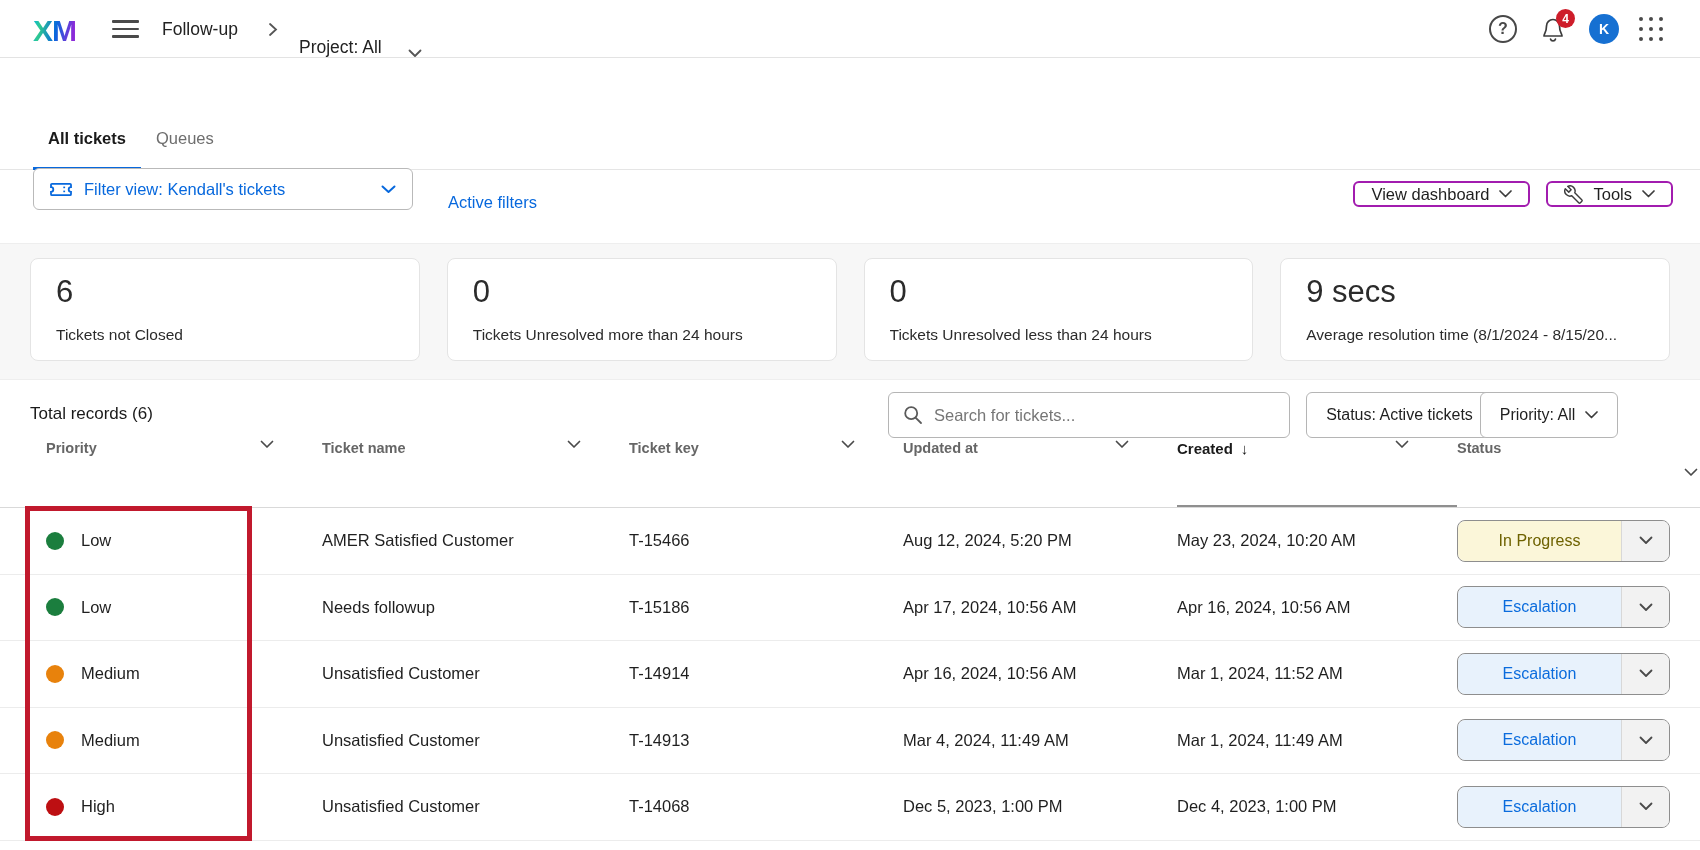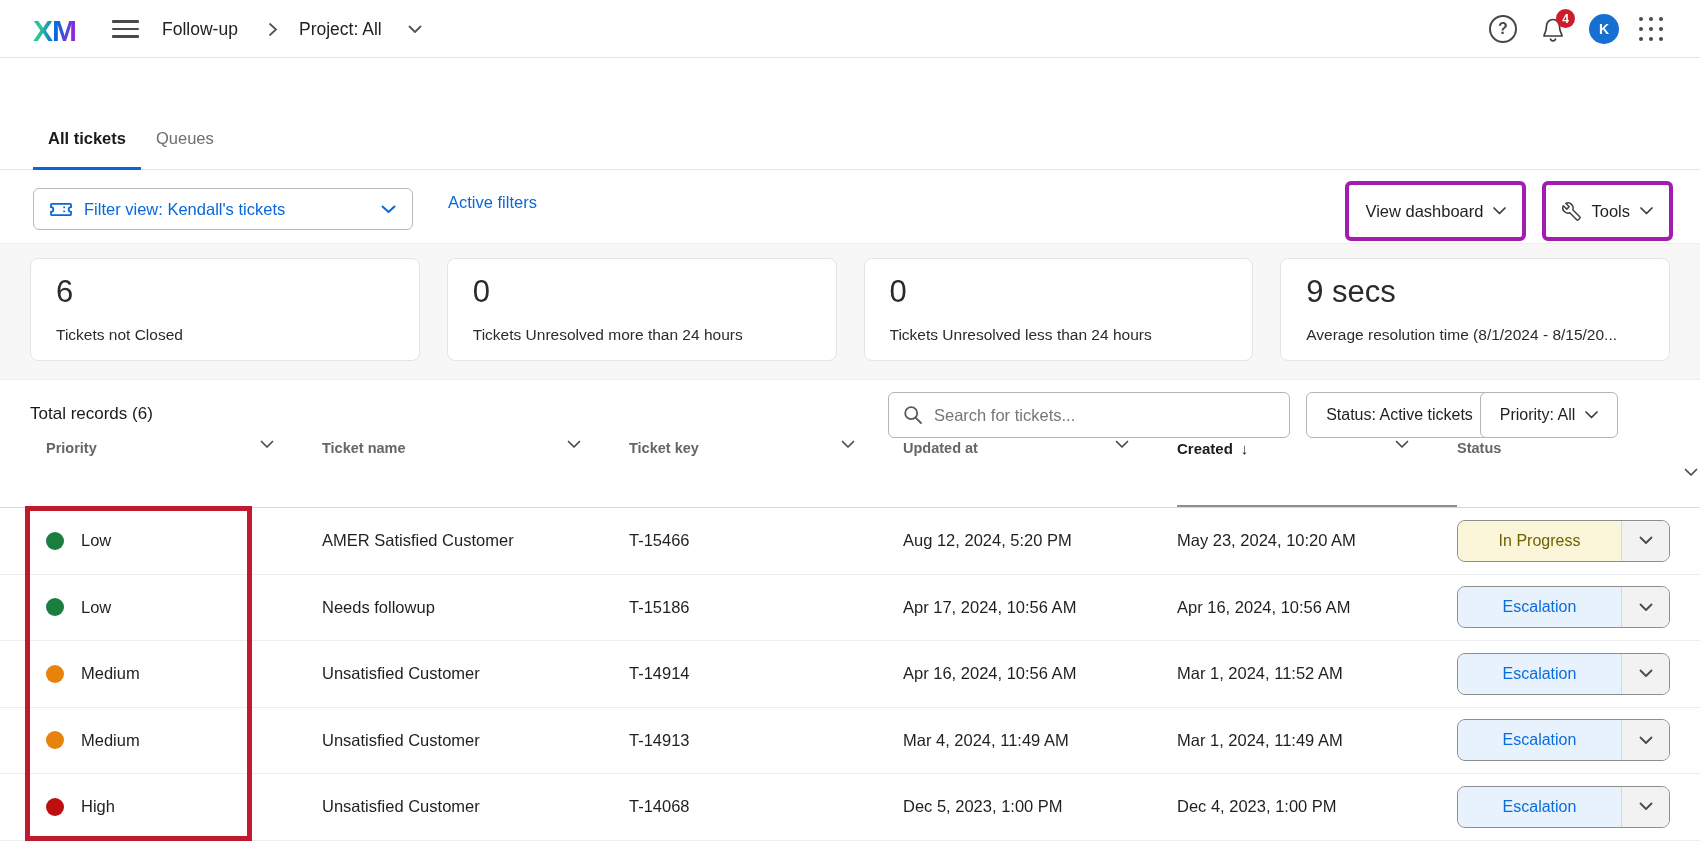--- a/index.html
+++ b/index.html
@@ -16,21 +16,21 @@
     border-bottom:1px solid #e3e3e3;display:flex;align-items:center;}
   .logo{position:absolute;left:33px;top:14px;font-size:30px;font-weight:bold;letter-spacing:-1px;
     color:#0768DD;background:linear-gradient(100deg,#00b4e6 0%,#2fc98f 18%,#0768DD 52%,#8b2bd9 88%);
     -webkit-background-clip:text;background-clip:text;-webkit-text-fill-color:transparent;}
   .hamburger{position:absolute;left:112px;top:17px;width:27px;height:24px;display:flex;
     flex-direction:column;justify-content:center;gap:5px;cursor:pointer;}
   .hamburger span{display:block;height:2.6px;background:#4a4a4a;border-radius:1px;}
   .crumb{position:absolute;top:0;height:58px;display:flex;align-items:center;font-size:17.5px;color:#222;}
   .crumb-section{left:162px;}
   .crumb-sep{position:absolute;left:268px;top:22px;}
-  .crumb-project{left:299px;gap:26px;}
+  .crumb-project{left:299px;gap:26px;align-items:flex-end;}
   .tb-icons{position:absolute;right:37px;top:0;height:58px;display:flex;align-items:center;gap:20px;}
   .help-circ{width:28px;height:28px;border:2px solid #484848;border-radius:50%;display:flex;
     align-items:center;justify-content:center;font-size:16px;font-weight:bold;color:#484848;}
   .bell-wrap{position:relative;width:32px;height:32px;display:flex;align-items:center;justify-content:center;}
   .badge{position:absolute;top:-4px;right:-6px;min-width:19px;height:19px;border-radius:10px;
     background:#CE1D2A;color:#fff;font-size:12px;font-weight:bold;display:flex;align-items:center;
     justify-content:center;padding:0 4px;}
   .avatar{width:30px;height:30px;border-radius:50%;background:#1670D2;color:#fff;font-size:14px;
     font-weight:bold;display:flex;align-items:center;justify-content:center;}
   .grid-icon{display:grid;grid-template-columns:repeat(3,4px);grid-template-rows:repeat(3,4px);gap:6px;}
@@ -38,28 +38,28 @@
 
   
   .tabs{position:absolute;left:0;top:58px;width:1700px;height:112px;border-bottom:1px solid #e5e5e5;
     display:flex;align-items:flex-end;}
   .tab{height:60px;display:flex;align-items:center;padding:0 15px;font-size:16.5px;color:#6e6e6e;
     border-bottom:3px solid transparent;margin-bottom:-1px;cursor:pointer;}
   .tab.first{margin-left:33px;}
   .tab.active{color:#1a1a1a;font-weight:bold;border-bottom-color:#0768DD;}
 
   
-  .filter-btn{position:absolute;left:33px;top:188px;width:380px;height:42px;border:1px solid #b9b9b9;
+  .filter-btn{position:absolute;left:33px;top:168px;width:380px;height:42px;border:1px solid #b9b9b9;
     border-radius:6px;background:#fff;display:flex;align-items:center;padding:0 16px;cursor:pointer;}
   .filter-btn .lbl{color:#0768DD;font-size:16.5px;margin-left:12px;}
   .filter-btn .chev{margin-left:auto;}
   .reset-link{position:absolute;left:448px;top:181px;height:42px;display:flex;align-items:center;
     color:#0768DD;font-size:16.5px;cursor:pointer;}
   .right-actions{position:absolute;right:27px;top:181px;display:flex;gap:16px;}
-  .ghost-btn{height:60px;border:4px solid #a21caf;border-radius:6px;background:#fff;display:flex;
+  .ghost-btn{height:26px;border:2px solid #a21caf;border-radius:6px;background:#fff;display:flex;
     align-items:center;gap:10px;padding:0 16px;font-size:16.5px;color:#1f1f1f;cursor:pointer;}
 
   
   .band{position:absolute;left:0;top:243px;width:1700px;height:137px;background:#f7f7f7;
     border-top:1px solid #eeeeee;border-bottom:1px solid #eeeeee;}
   .cards{position:absolute;left:30px;top:258px;width:1640px;display:flex;gap:27px;}
   .card{flex:1;height:103px;background:#fff;border:1px solid #e4e4e4;border-radius:8px;padding:16px 25px;}
   .card .num{font-size:31px;color:#2b2b2b;line-height:1.1;}
   .card .lab{font-size:15.5px;color:#2b2b2b;margin-top:17px;white-space:nowrap;overflow:hidden;}
 

